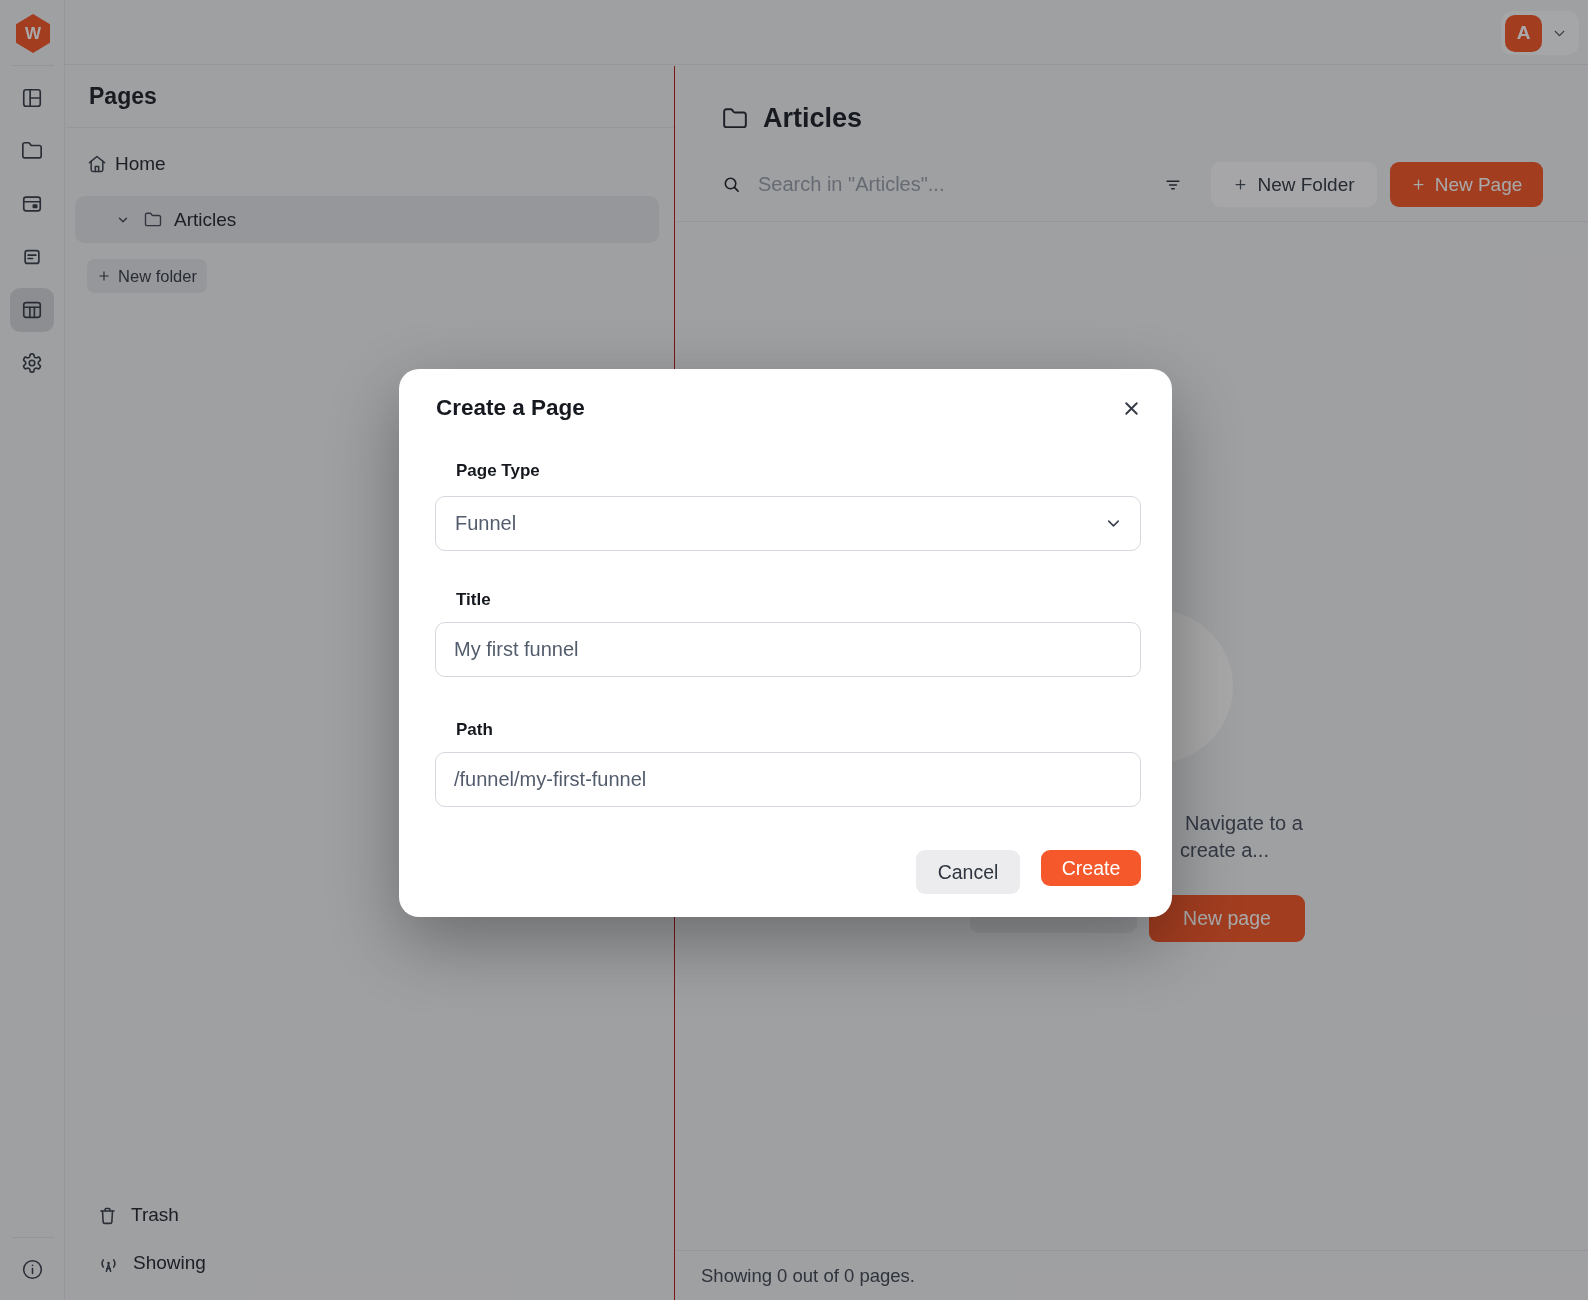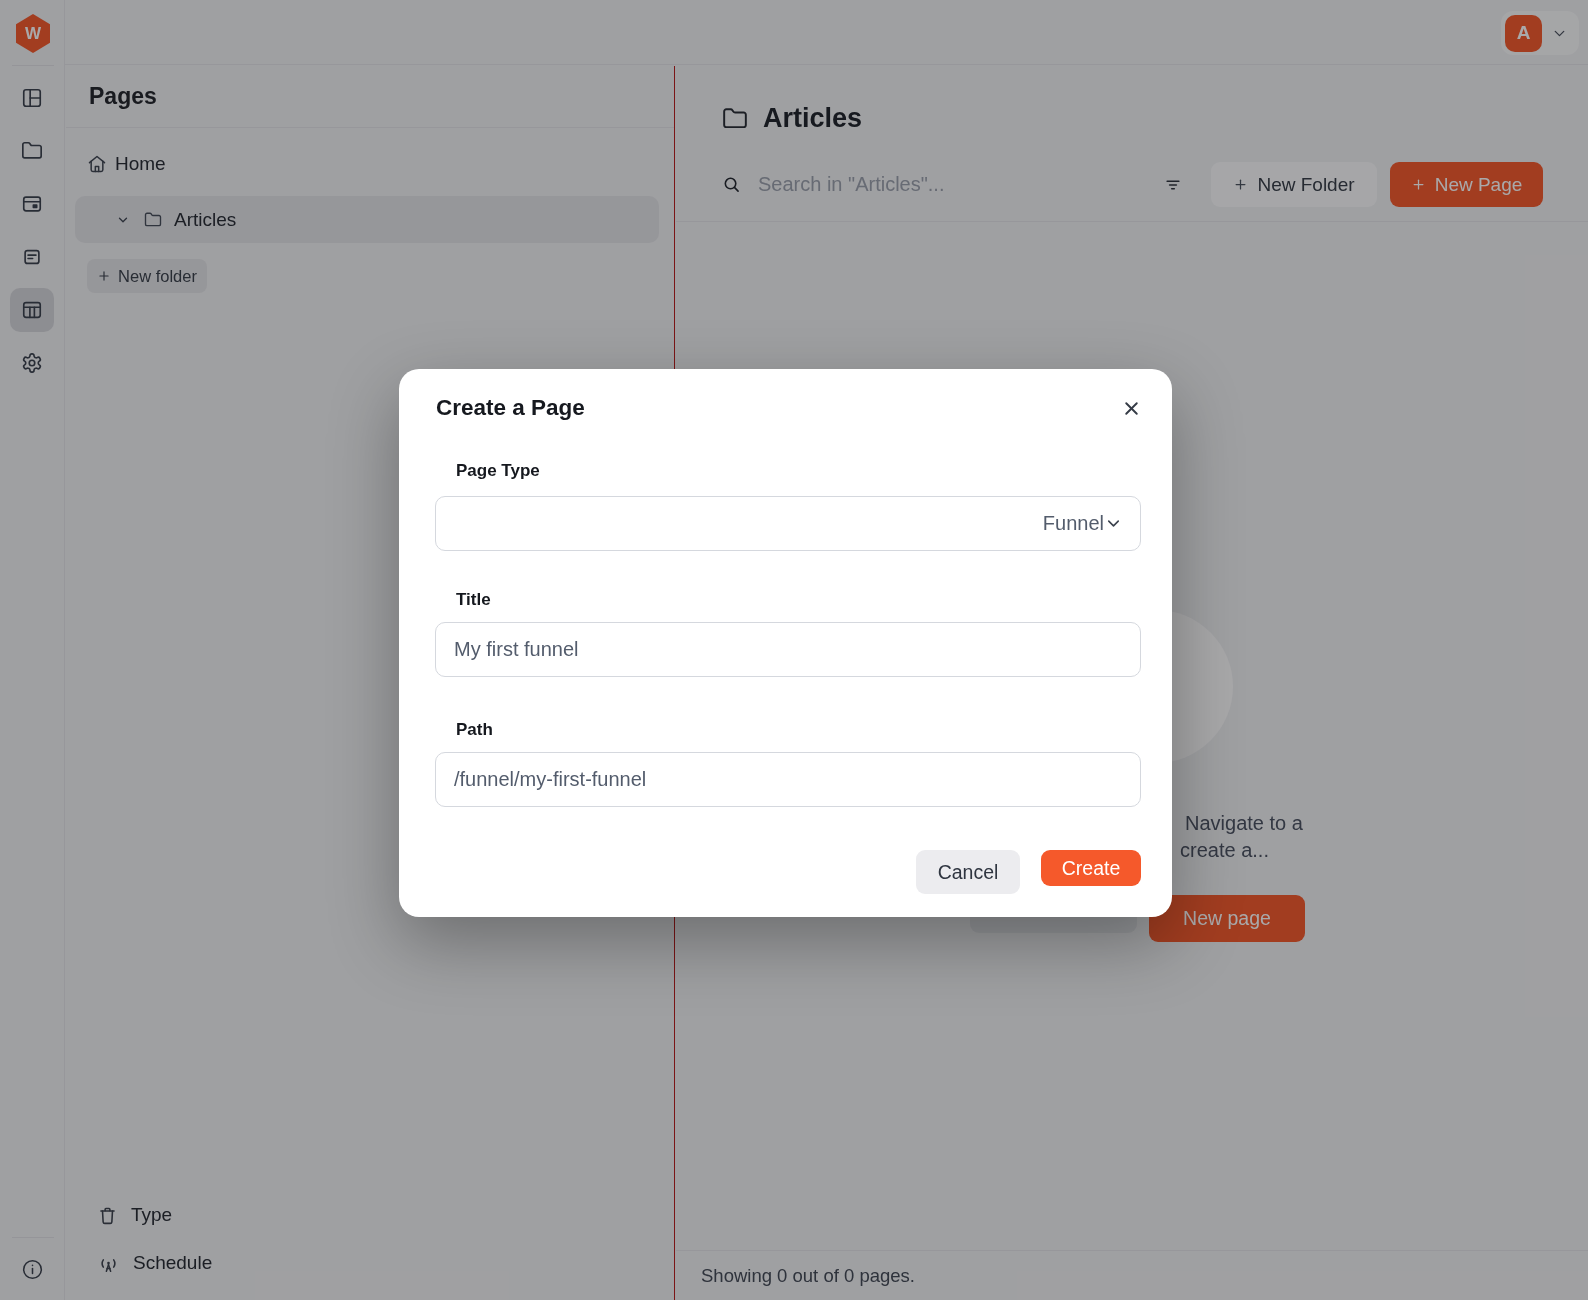--- a/index.html
+++ b/index.html
@@ -83,21 +83,21 @@
   .overlay { position:absolute; inset:0; background:var(--overlay); z-index:40; }
   .modal { position:absolute; left:399px; top:369px; width:773px; height:548px; background:#fff;
     border-radius:20px; z-index:50; box-shadow:0 25px 70px rgba(0,0,0,.32); }
   .modal-title { position:absolute; left:37px; top:26px; font-size:22.5px; font-weight:700; color:#16191f; }
   .modal-close { position:absolute; right:26px; top:24px; width:30px; height:30px; display:flex;
     align-items:center; justify-content:center; color:#353b46; cursor:pointer; background:none; border:none; }
   .field-label { position:absolute; left:37px; font-size:17px; font-weight:700; color:#15181e;margin-left:20px; }
   .lbl-1 { top:92px; } .lbl-2 { top:221px; } .lbl-3 { top:351px; }
   .control { position:absolute; left:36px; right:31px; height:55px; border:1.4px solid #d5d8de; border-radius:10px;
     font-size:20px; color:#535c6c; background:#fff; }
-  .select { top:127px; display:flex; align-items:center; justify-content:flex-end;
+  .select { top:127px; display:flex; align-items:center; justify-content:space-between;
     padding:0 17px 0 19px; cursor:pointer; }
   .select .chev { color:#3b424d; }
   .inp-1 { top:253px; } .inp-2 { top:383px; }
   input.control { padding:0 18px; font-family:inherit; outline:none; }
   .modal-actions { position:absolute; right:31px; top:481px; display:flex; gap:21px; }
   .btn-cancel { min-width:104px; height:44px; background:#ececef; color:#2f3540; font-size:19.5px; }
   .btn-create { min-width:100px; height:36px; background:var(--primary); color:#fff; font-size:19.5px; }
 </style>
 </head>
 <body>
@@ -271,29 +271,29 @@
       <span>New folder</span>
     </div>
 
     <div class="panel-footer">
       <div class="pf-row">
         <span class="icon-wrap">
             <svg class="icon" width="21" height="21">
               <use href="#i-trash"></use>
             </svg>
           </span>
-        <span>Type</span>
+        <span>Trash</span>
       </div>
       <div class="pf-row">
         <span class="icon-wrap">
             <svg class="icon" width="23" height="23" style="stroke-width:1.6">
               <use href="#i-radio"></use>
             </svg>
           </span>
-        <span>Schedule</span>
+        <span>Showing</span>
       </div>
     </div>
   </nav>
 
   <main class="content">
     <div class="content-header">
       <div class="title-row">
         <span class="icon-wrap">
             <svg class="icon" width="26" height="26">
               <use href="#i-folder"></use>

